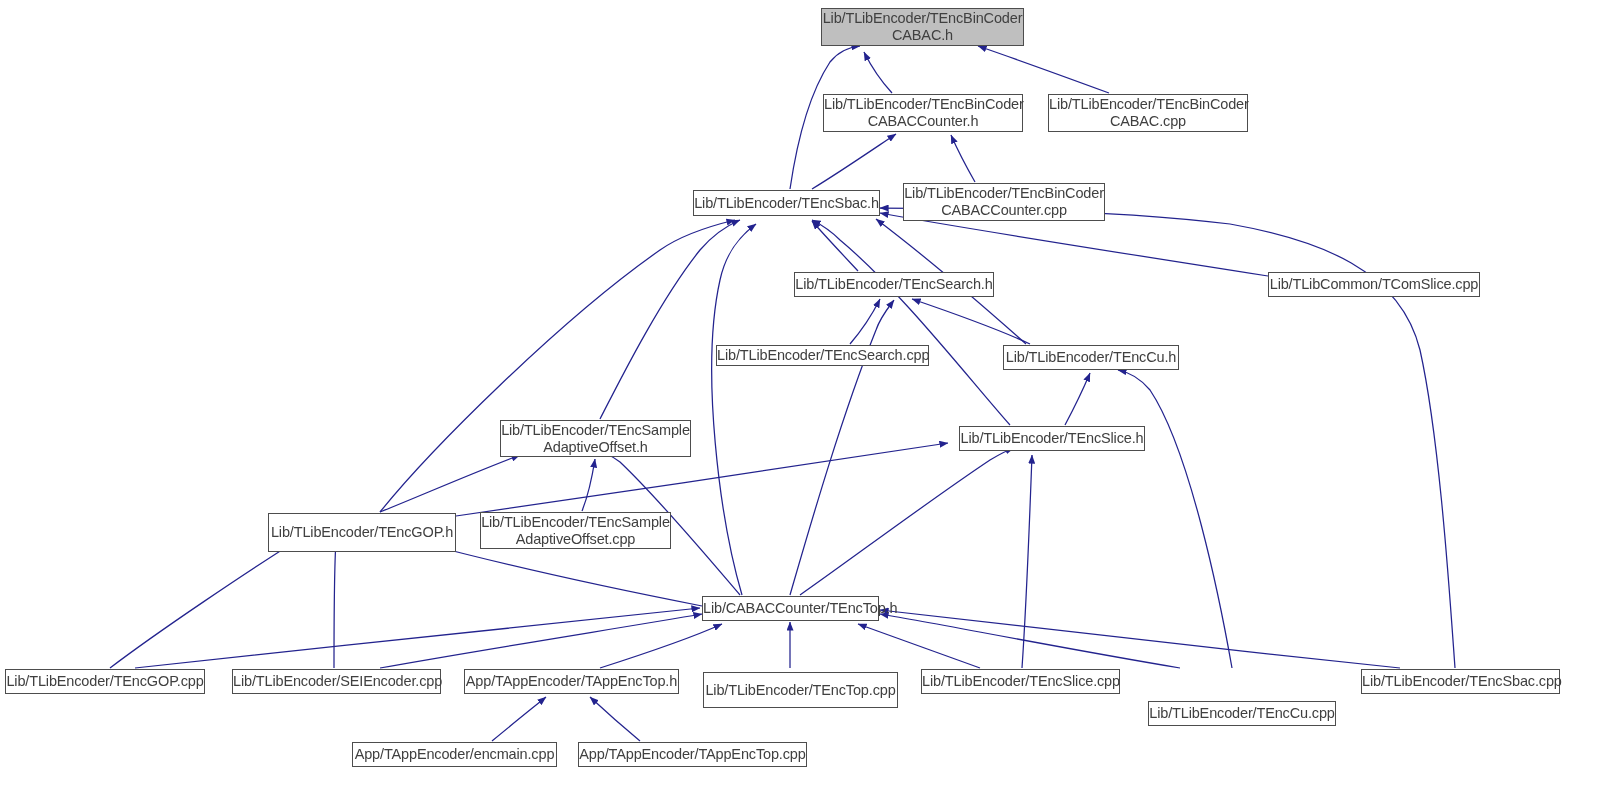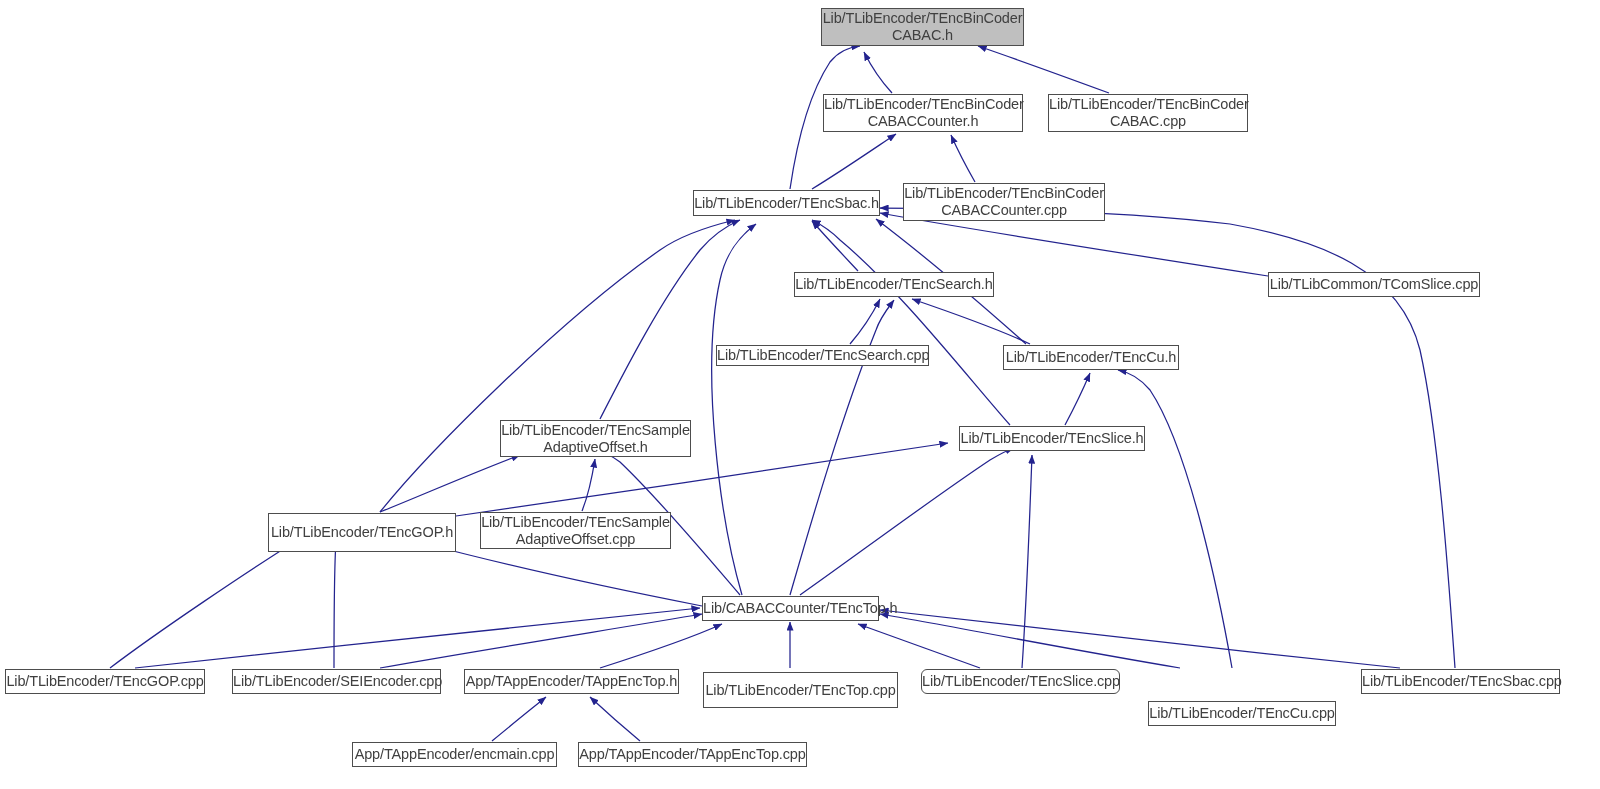--- a/index.html
+++ b/index.html
@@ -125,19 +125,19 @@
 AdaptiveOffset.h</span></div>
       <div class="node" title="Lib/TLibEncoder/TEncSlice.h" style="left: 959px; top: 426px; width: 186px; height: 25px;"><span class="node-label">Lib/TLibEncoder/TEncSlice.h</span></div>
       <div class="node" title="Lib/TLibEncoder/TEncGOP.h" style="left: 268px; top: 513px; width: 188px; height: 39px;"><span class="node-label">Lib/TLibEncoder/TEncGOP.h</span></div>
       <div class="node" title="Lib/TLibEncoder/TEncSampleAdaptiveOffset.cpp" style="left: 480px; top: 512px; width: 191px; height: 37px;"><span class="node-label">Lib/TLibEncoder/TEncSample
 AdaptiveOffset.cpp</span></div>
       <div class="node" title="Lib/TLibEncoder/TEncTop.h" style="left: 702px; top: 596px; width: 177px; height: 25px;"><span class="node-label">Lib/CABACCounter/TEncTop.h</span></div>
       <div class="node" title="Lib/TLibEncoder/TEncGOP.cpp" style="left: 5px; top: 669px; width: 200px; height: 25px;"><span class="node-label">Lib/TLibEncoder/TEncGOP.cpp</span></div>
       <div class="node" title="Lib/TLibEncoder/SEIEncoder.cpp" style="left: 232px; top: 669px; width: 209px; height: 25px;"><span class="node-label">Lib/TLibEncoder/SEIEncoder.cpp</span></div>
       <div class="node" title="App/TAppEncoder/TAppEncTop.h" style="left: 464px; top: 669px; width: 215px; height: 25px;"><span class="node-label">App/TAppEncoder/TAppEncTop.h</span></div>
       <div class="node" title="Lib/TLibEncoder/TEncTop.cpp" style="left: 703px; top: 672px; width: 195px; height: 36px;"><span class="node-label">Lib/TLibEncoder/TEncTop.cpp</span></div>
-      <div class="node" title="Lib/TLibEncoder/TEncSlice.cpp" style="left: 921px; top: 669px; width: 199px; height: 25px; border-radius: 6px;"><span class="node-label">Lib/TLibEncoder/TEncSlice.cpp</span></div>
+      <div class="node" title="Lib/TLibEncoder/TEncSlice.cpp" style="left: 921px; top: 669px; width: 199px; height: 25px;"><span class="node-label">Lib/TLibEncoder/TEncSlice.cpp</span></div>
       <div class="node" title="Lib/TLibEncoder/TEncCu.cpp" style="left: 1148px; top: 701px; width: 188px; height: 25px;"><span class="node-label">Lib/TLibEncoder/TEncCu.cpp</span></div>
       <div class="node" title="Lib/TLibEncoder/TEncSbac.cpp" style="left: 1361px; top: 669px; width: 199px; height: 25px;"><span class="node-label">Lib/TLibEncoder/TEncSbac.cpp</span></div>
       <div class="node" title="App/TAppEncoder/encmain.cpp" style="left: 352px; top: 742px; width: 205px; height: 25px;"><span class="node-label">App/TAppEncoder/encmain.cpp</span></div>
       <div class="node" title="App/TAppEncoder/TAppEncTop.cpp" style="left: 578px; top: 742px; width: 229px; height: 25px;"><span class="node-label">App/TAppEncoder/TAppEncTop.cpp</span></div>
     </div>
 </div>
 
 </body></html>

